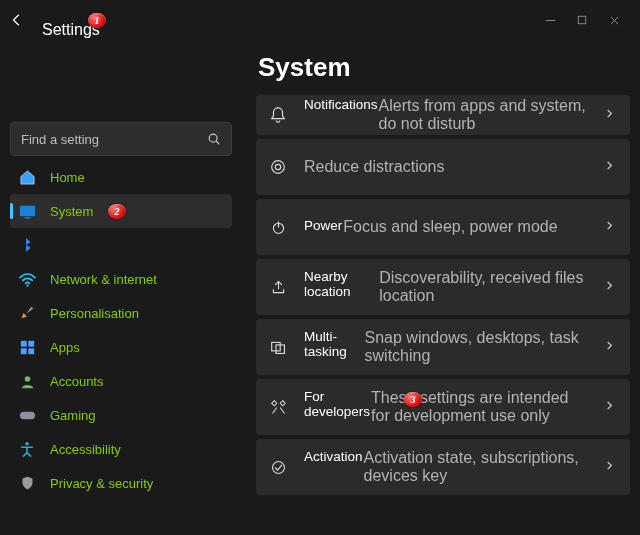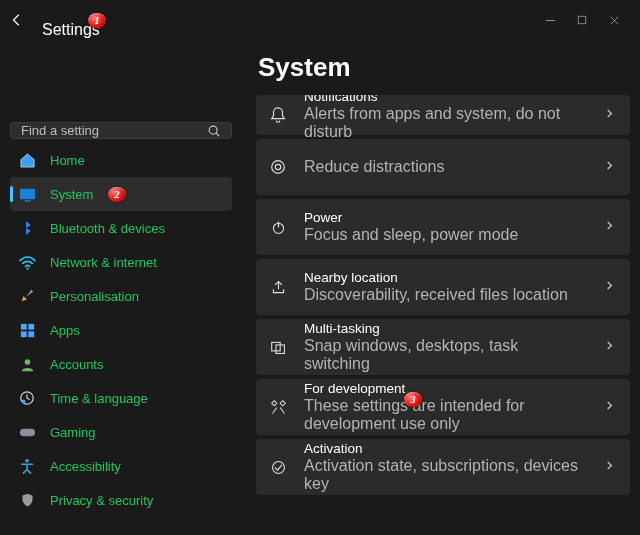--- a/index.html
+++ b/index.html
@@ -30,32 +30,32 @@
   .nav-item {
     height: 34px; display: flex; align-items: center; gap: 14px;
     padding: 0 8px; border-radius: 4px; position: relative;
   }
   .nav-item.selected { background: #2d2d2d; }
   .nav-item.selected::before {
     content: ""; position: absolute; left: 0; top: 9px; bottom: 9px;
     width: 3px; background: #4cc2ff; border-radius: 2px;
   }
   .nav-icon { width: 18px; height: 18px; display: flex; align-items: center; justify-content: center; }
-  .nav-label { font-size: 13px; color: #22c55e; white-space: nowrap; }
+  .nav-label { font-size: 13px; color: #84cc16; white-space: nowrap; }
   .main { flex: 1; padding: 0 10px 0 14px; overflow: hidden; display: flex; flex-direction: column; }
   .page-title { font-size: 26px; font-weight: 600; margin: 12px 0 12px 2px; }
   .cards { display: flex; flex-direction: column; gap: 4px; overflow-y: auto; }
   .card {
     background: #2b2b2b; border-radius: 4px; height: 56px;
     display: flex; align-items: center; padding: 0 12px;
     gap: 16px;
   }
   .card.first { height: 40px; }
   .card-icon { width: 20px; height: 20px; display: flex; align-items: center; justify-content: center; flex-shrink: 0; color: #e5e5e5; }
-  .card-text { flex: 1; display: flex; flex-direction: column; gap: 1px; }
+  .card-text { flex: 1; display: flex; flex-direction: row; gap: 1px; }
   .card-title { font-size: 13.5px; color: #fff; }
   .card-sub { font-size: 16px; color: #b3b3b3; }
   .chev { width: 14px; height: 14px; flex-shrink: 0; }
   .badge {
     display: inline-flex; align-items: center; justify-content: center;
     position: absolute; width: 18px; height: 15px;
     border-radius: 50% / 55%;
     background: radial-gradient(circle at 35% 30%, #ff7d7d, #d11 60%, #8c0404);
     color: #fff; font-size: 10px; font-weight: 700;
     box-shadow: 0 0 2px rgba(0,0,0,.8), inset 0 1px 1px rgba(255,255,255,.35);
@@ -124,21 +124,20 @@
           </span>
         <span class="nav-label">System</span>
         <div class="badge" style="left:98px; top:10px">2</div>
       </div>
       <div class="nav-item">
         <span class="nav-icon">
             <svg viewBox="0 0 18 18" width="16" height="16">
               <path d="M8 1v16l5-5-5-3 5-3-5-5z" fill="#2a8cff"></path>
             </svg>
           </span>
-        <span class="nav-label">Bluetooth &amp; devices</span>
       </div>
       <div class="nav-item">
         <span class="nav-icon">
             <svg viewBox="0 0 18 18" width="17" height="17">
               <path d="M1 7c5-5 11-5 16 0M4 10c3-3 7-3 10 0M7 13c1.3-1.3 2.7-1.3 4 0" fill="none" stroke="#25c3ec" stroke-width="1.8" stroke-linecap="round"></path>
               <circle cx="9" cy="15.5" r="1.2" fill="#25c3ec"></circle>
             </svg>
           </span>
         <span class="nav-label">Network &amp; internet</span>
       </div>
@@ -166,30 +165,20 @@
         <span class="nav-icon">
             <svg viewBox="0 0 18 18" width="15" height="15">
               <circle cx="9" cy="6" r="3.3" fill="#6fb86a"></circle>
               <path d="M2 17c1-5 13-5 14 0z" fill="#6fb86a"></path>
             </svg>
           </span>
         <span class="nav-label">Accounts</span>
       </div>
       <div class="nav-item">
         <span class="nav-icon">
-            <svg viewBox="0 0 18 18" width="16" height="16">
-              <circle cx="9" cy="9" r="7" fill="none" stroke="#cfcfcf" stroke-width="1.4"></circle>
-              <path d="M9 5v4l3 2" stroke="#cfcfcf" stroke-width="1.4" fill="none"></path>
-              <circle cx="5" cy="13" r="2.2" fill="#4aa3ff"></circle>
-            </svg>
-          </span>
-        <span class="nav-label">Time &amp; language</span>
-      </div>
-      <div class="nav-item">
-        <span class="nav-icon">
             <svg viewBox="0 0 18 18" width="17" height="17">
               <rect x="1" y="5" width="16" height="8" rx="4" fill="#8e8ea0"></rect>
             </svg>
           </span>
         <span class="nav-label">Gaming</span>
       </div>
       <div class="nav-item">
         <span class="nav-icon">
             <svg viewBox="0 0 18 18" width="16" height="16">
               <circle cx="9" cy="3" r="2" fill="#2fa8d8"></circle>
@@ -300,21 +289,21 @@
             </svg>
           </span>
       </div>
       <div class="card" style="position:relative">
         <span class="card-icon">
             <svg viewBox="0 0 20 20" width="17" height="17">
               <path d="M5 2l3 3-3 3-3-3zM15 2l3 3-3 3-3-3zM8 10l-5 7M12 10l5 7" stroke="#ddd" stroke-width="1.2" fill="none"></path>
             </svg>
           </span>
         <div class="card-text">
-            <span class="card-title">For development</span>
+            <span class="card-title">For developers</span>
             <span class="card-sub">These settings are intended for development use only</span>
           </div>
         <span class="chev">
             <svg viewBox="0 0 12 12" width="11" height="11">
               <path d="M4 2l4 4-4 4" fill="none" stroke="#ccc" stroke-width="1.4"></path>
             </svg>
           </span>
         <div class="badge" style="left:148px; top:13px">3</div>
       </div>
       <div class="card">

